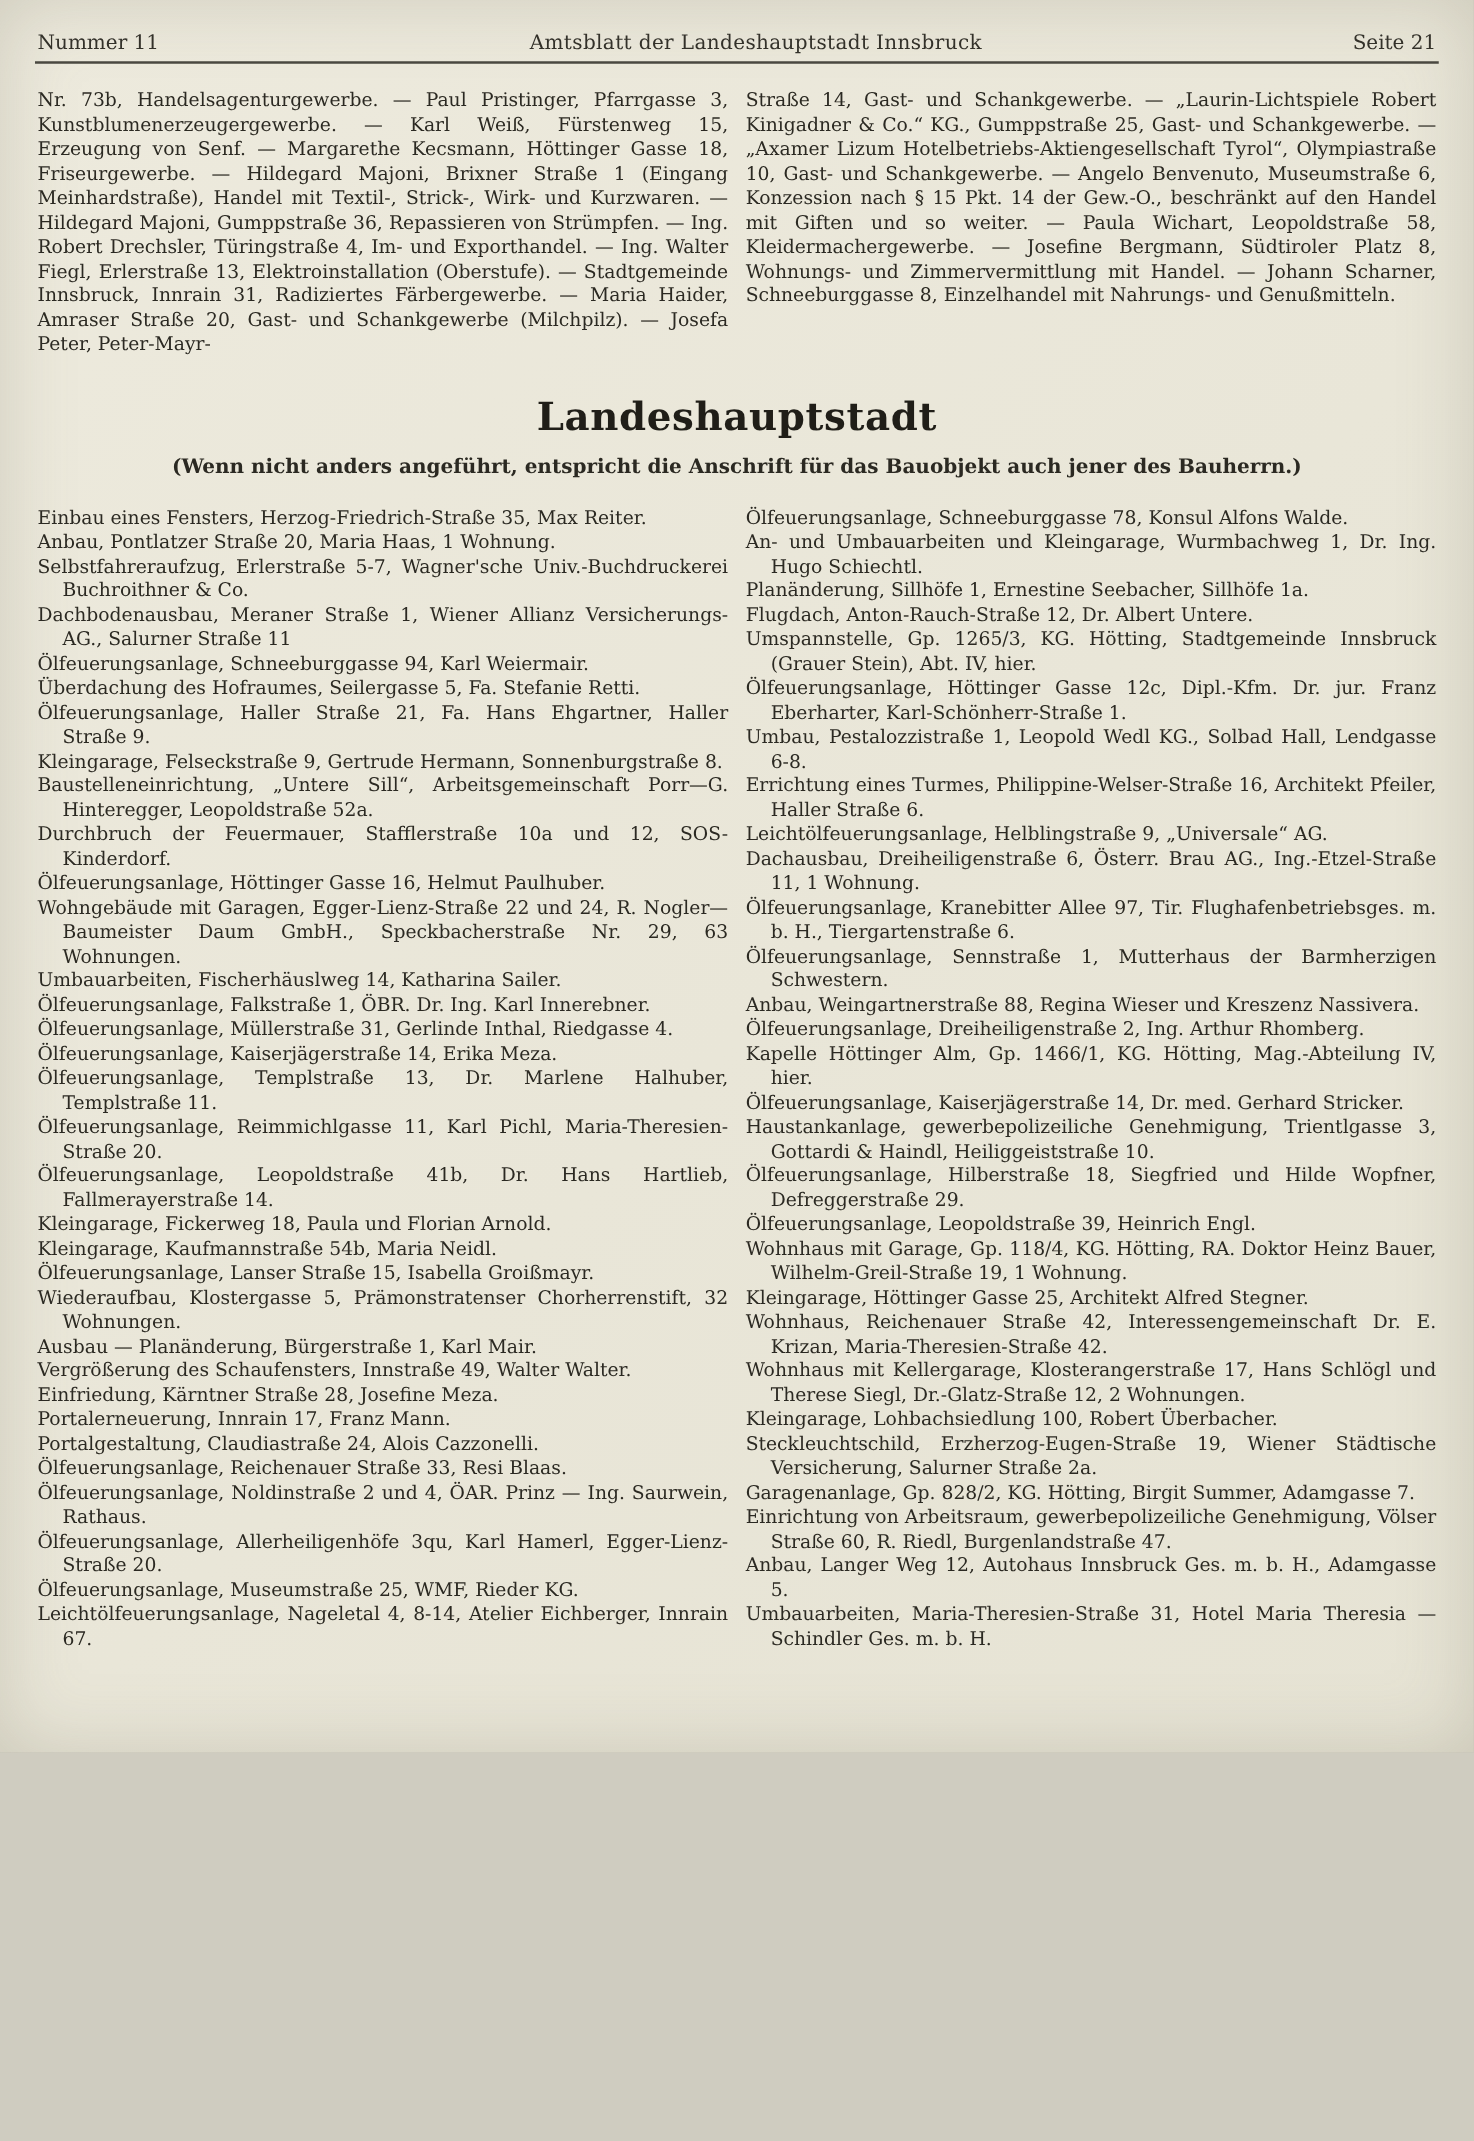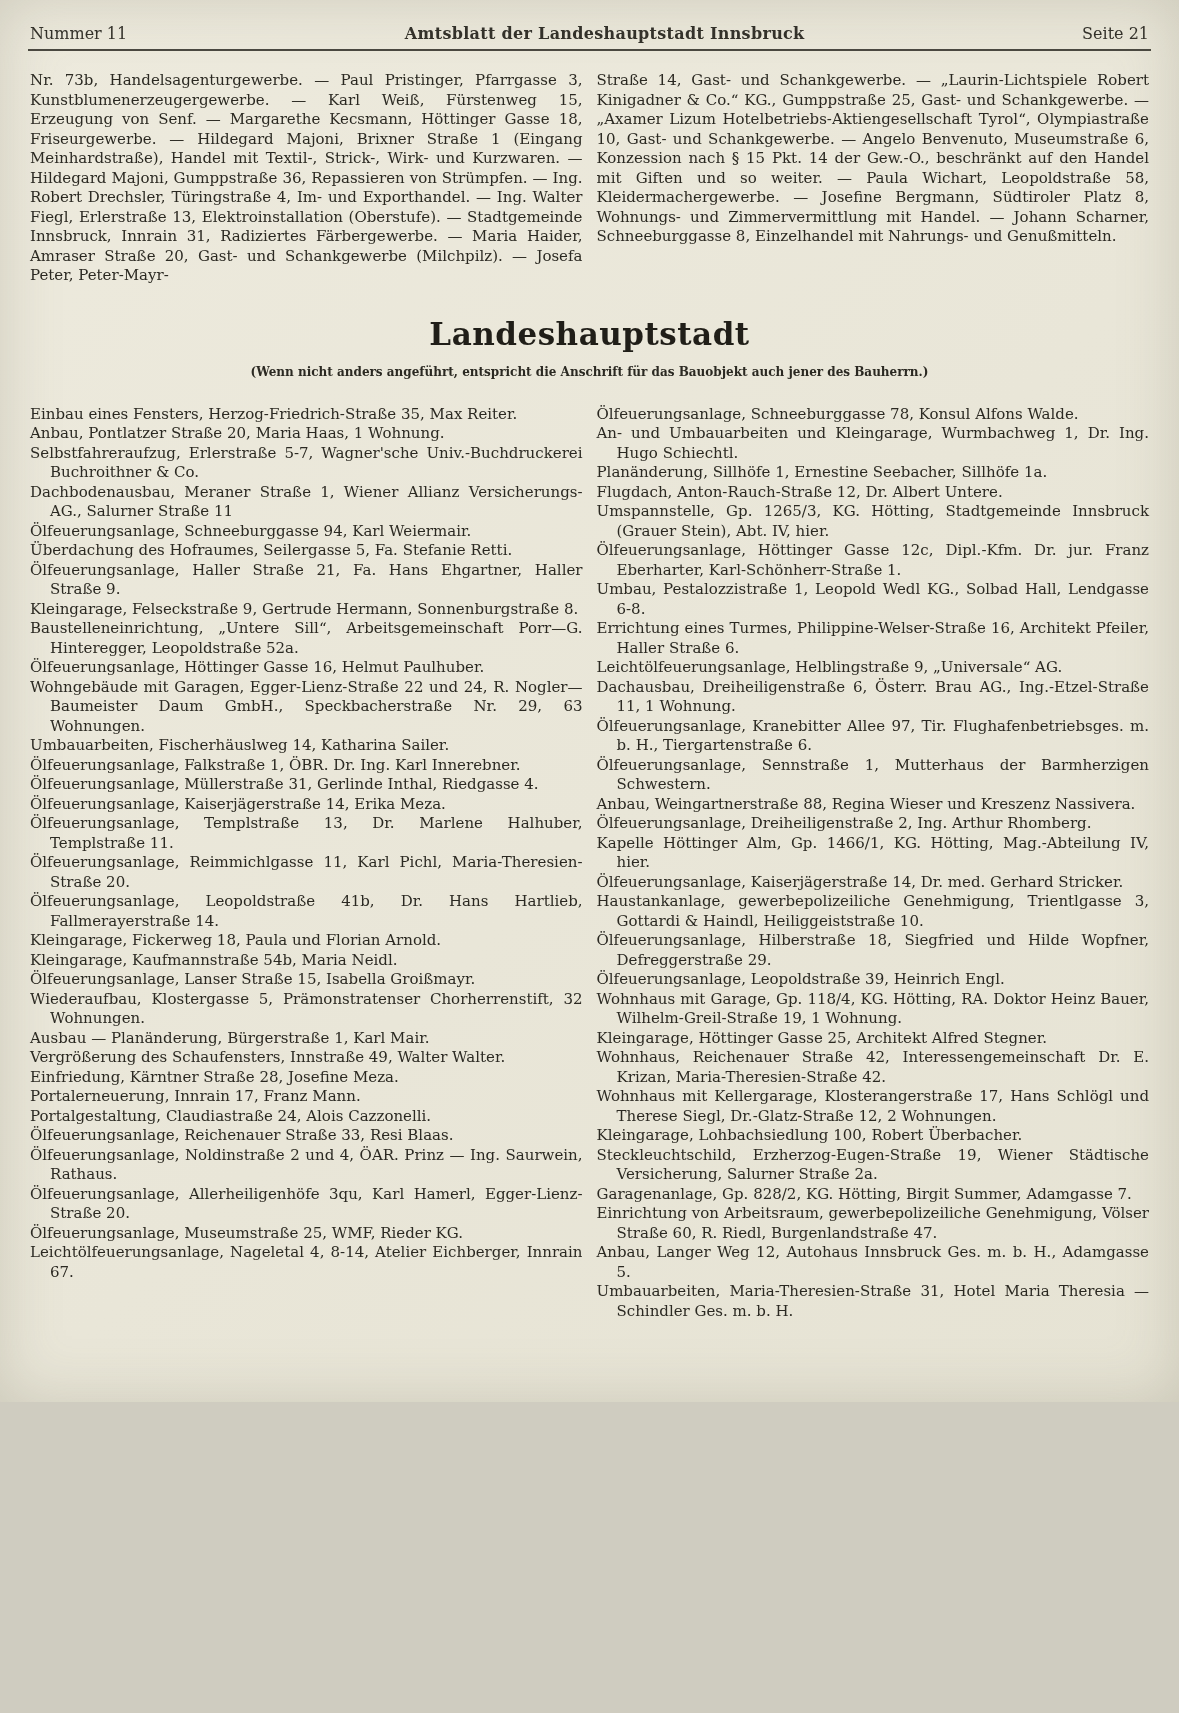--- a/index.html
+++ b/index.html
@@ -15,21 +15,21 @@
     box-shadow: inset 0 0 60px rgba(120,115,95,0.25);
   }
   .masthead {
     display: flex;
     justify-content: space-between;
     align-items: baseline;
     margin: 24px 30px 0 30px;
     font-size: 16px;
     color: #33312a;
   }
-  .masthead .title { font-weight: bold; letter-spacing: 0.3px; }
+  .masthead .title { font-weight: normal; letter-spacing: 0.3px; }
   .rule {
     height: 2px;
     background: #4a4840;
     margin: 6px 28px 0 28px;
   }
   .two-col {
     display: flex;
     gap: 14px;
     margin: 0 30px;
   }
@@ -46,21 +46,21 @@
     text-align: center;
     font-size: 31px;
     font-weight: bold;
     margin: 30px 0 10px 0;
     color: #201e18;
     letter-spacing: 0.5px;
   }
   .subtitle {
     text-align: center;
     font-weight: bold;
-    font-size: 12px;
+    font-size: 16px;
     margin: 0 60px 22px 60px;
     line-height: 21px;
   }
   .permits .entry {
     margin: 0;
     font-size: 15px;
     line-height: 19.5px;
     text-align: justify;
     padding-left: 20px;
     text-indent: -20px;
@@ -91,20 +91,21 @@
     <div class="col">
         <p class="entry">Einbau eines Fensters, Herzog-Friedrich-Straße 35, Max Reiter.</p>
         <p class="entry">Anbau, Pontlatzer Straße 20, Maria Haas, 1 Wohnung.</p>
         <p class="entry">Selbstfahreraufzug, Erlerstraße 5-7, Wagner'sche Univ.-Buchdruckerei Buchroithner &amp; Co.</p>
         <p class="entry">Dachbodenausbau, Meraner Straße 1, Wiener Allianz Versicherungs-AG., Salurner Straße 11</p>
         <p class="entry">Ölfeuerungsanlage, Schneeburggasse 94, Karl Weiermair.</p>
         <p class="entry">Überdachung des Hofraumes, Seilergasse 5, Fa. Stefanie Retti.</p>
         <p class="entry">Ölfeuerungsanlage, Haller Straße 21, Fa. Hans Ehgartner, Haller Straße 9.</p>
         <p class="entry">Kleingarage, Felseckstraße 9, Gertrude Hermann, Sonnenburgstraße 8.</p>
         <p class="entry">Baustelleneinrichtung, „Untere Sill“, Arbeitsgemeinschaft Porr—G. Hinteregger, Leopoldstraße 52a.</p>
+        <p class="entry">Durchbruch der Feuermauer, Stafflerstraße 10a und 12, SOS-Kinderdorf.</p>
         <p class="entry">Ölfeuerungsanlage, Höttinger Gasse 16, Helmut Paulhuber.</p>
         <p class="entry">Wohngebäude mit Garagen, Egger-Lienz-Straße 22 und 24, R. Nogler—Baumeister Daum GmbH., Speckbacherstraße Nr. 29, 63 Wohnungen.</p>
         <p class="entry">Umbauarbeiten, Fischerhäuslweg 14, Katharina Sailer.</p>
         <p class="entry">Ölfeuerungsanlage, Falkstraße 1, ÖBR. Dr. Ing. Karl Innerebner.</p>
         <p class="entry">Ölfeuerungsanlage, Müllerstraße 31, Gerlinde Inthal, Riedgasse 4.</p>
         <p class="entry">Ölfeuerungsanlage, Kaiserjägerstraße 14, Erika Meza.</p>
         <p class="entry">Ölfeuerungsanlage, Templstraße 13, Dr. Marlene Halhuber, Templstraße 11.</p>
         <p class="entry">Ölfeuerungsanlage, Reimmichlgasse 11, Karl Pichl, Maria-Theresien-Straße 20.</p>
         <p class="entry">Ölfeuerungsanlage, Leopoldstraße 41b, Dr. Hans Hartlieb, Fallmerayerstraße 14.</p>
         <p class="entry">Kleingarage, Fickerweg 18, Paula und Florian Arnold.</p>

